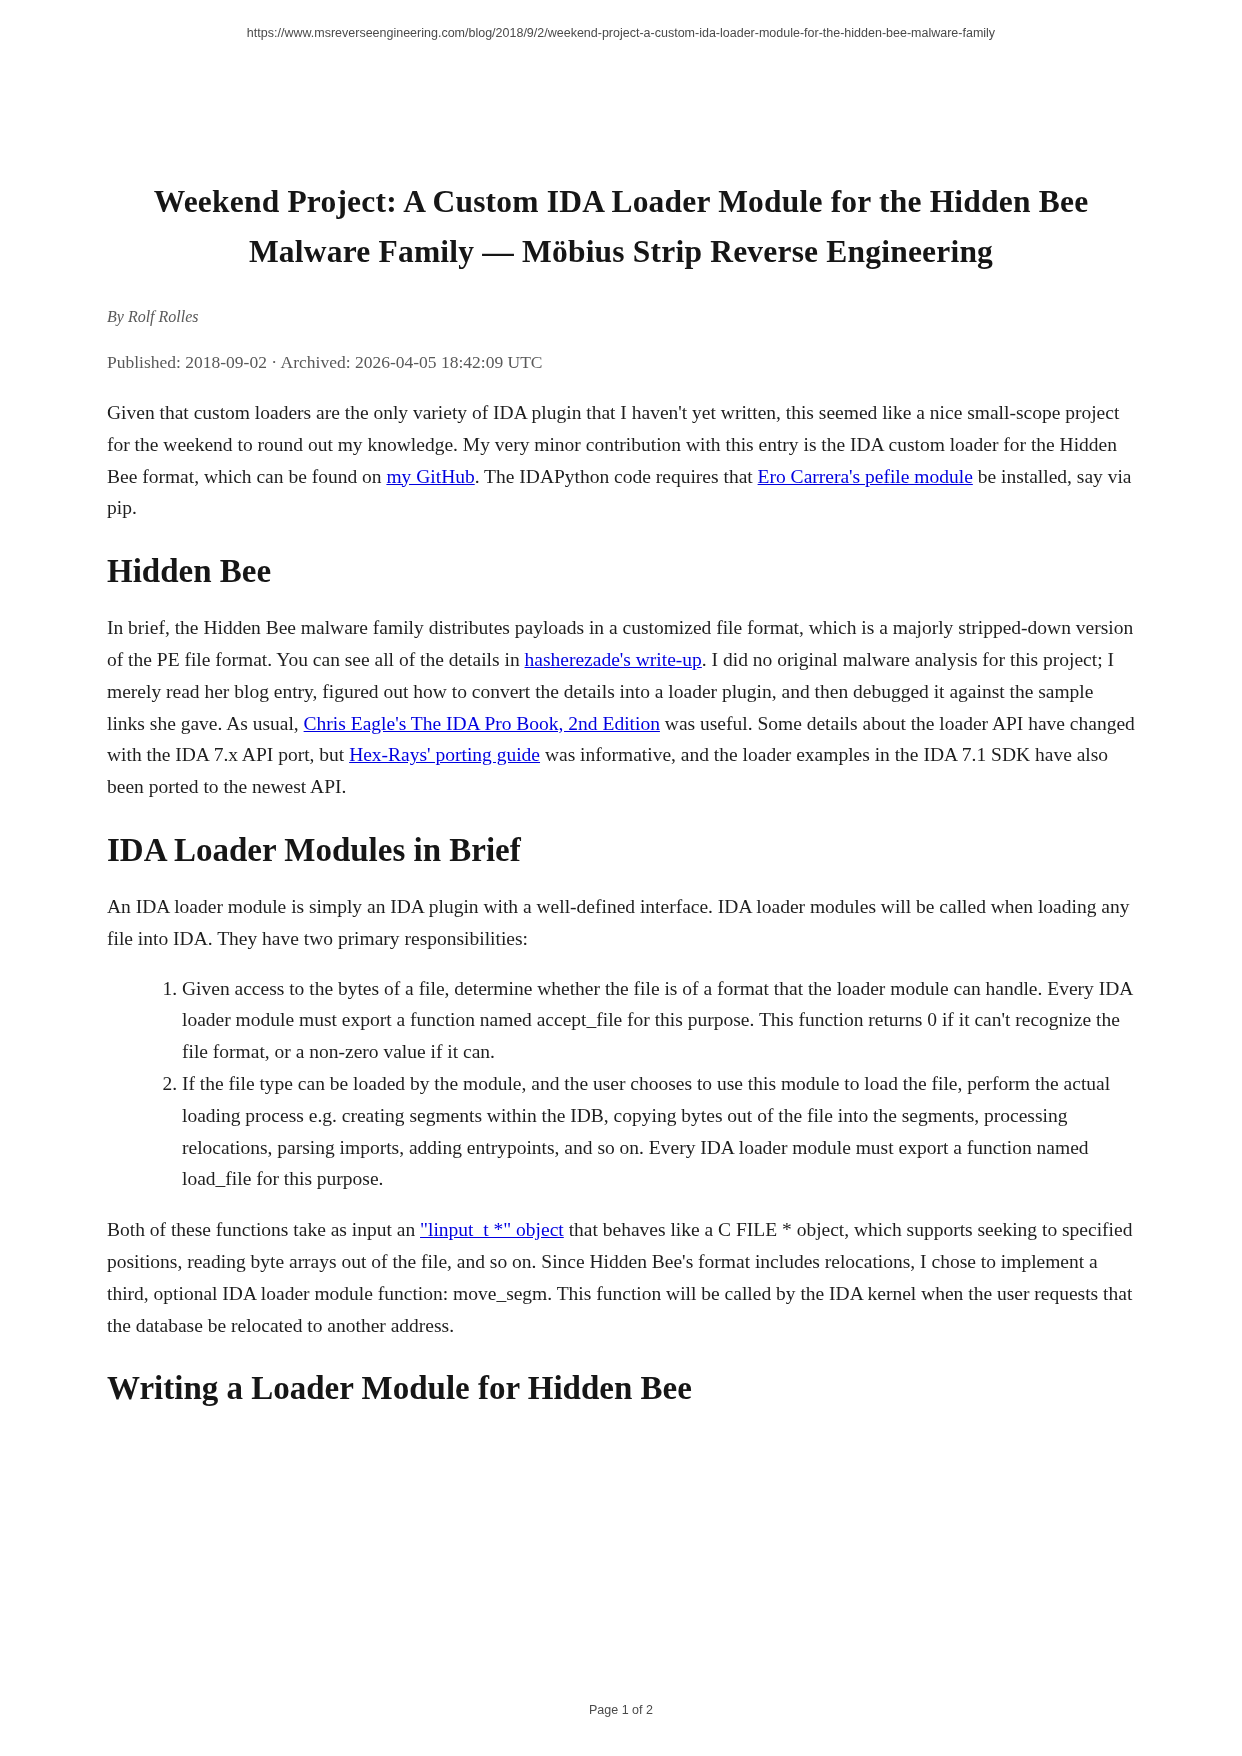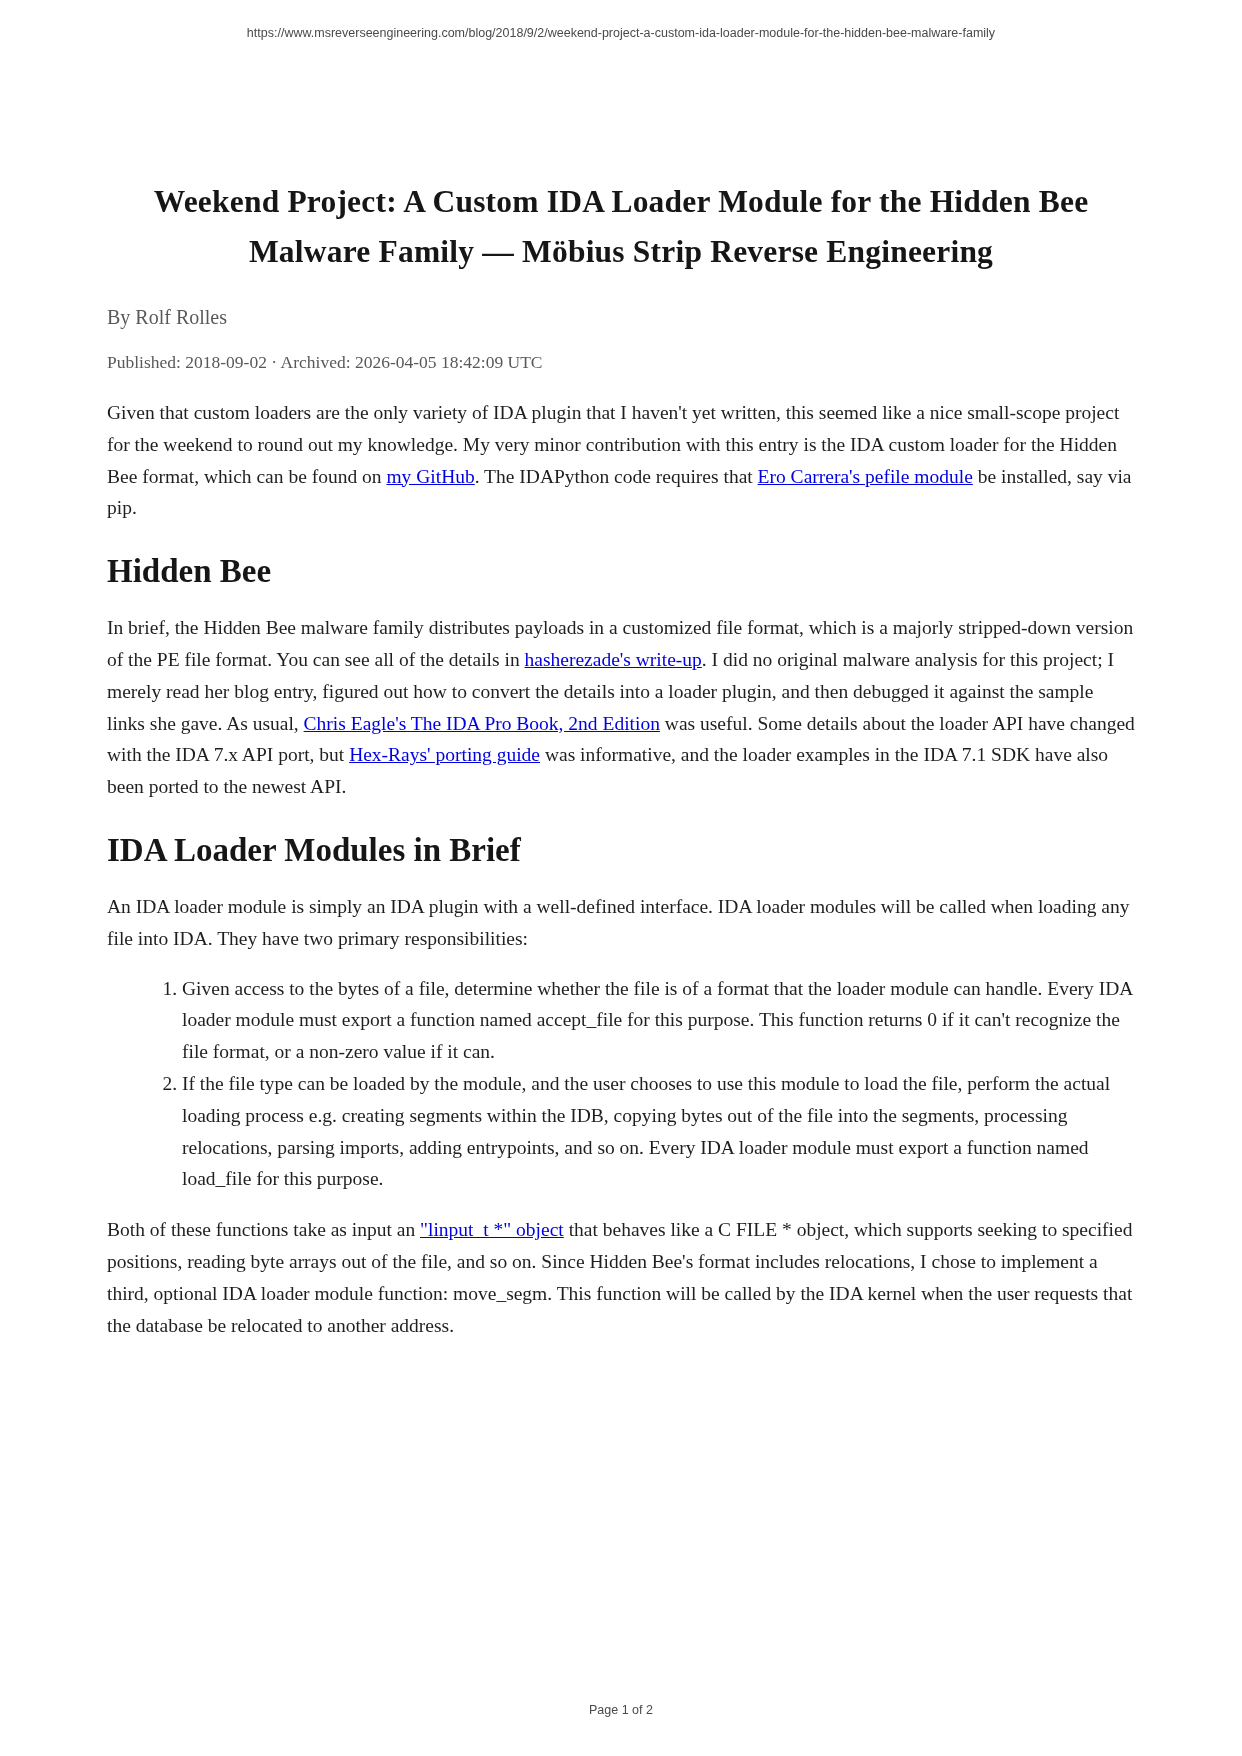--- a/index.html
+++ b/index.html
@@ -18,21 +18,21 @@
     font-family:"Liberation Sans", sans-serif;
     font-size:12.5px; color:#4a4a4a;
     white-space:nowrap;
   }
   .content { padding:177px 107px 0 107px; }
   h1.title {
     margin:0;
     font-size:31.5px; line-height:50px; font-weight:700;
     color:#161616; letter-spacing:0.2px;text-align:center;
   }
-  .byline  { margin:28px 0 0; font-size:20px;   line-height:24px; color:#595959; }
+  .byline  { margin:28px 0 0; font-size:16px;   line-height:24px; color:#595959;font-style:italic; }
   .publine { margin:22px 0 8px; font-size:17.5px; line-height:22px; color:#595959; }
   p.body   { margin:24px 0 0; font-size:19.5px; line-height:31.8px; }
   h2.section {
     margin:30px 0 0;
     font-size:33px; line-height:34px; font-weight:700;
     color:#161616;
   }
   ol.duties {
     margin:18px 0 0; padding-left:75px;
     font-size:19.5px; line-height:31.8px;
@@ -72,18 +72,19 @@
 
     <p class="body">An IDA loader module is simply an IDA plugin with a well-defined interface. IDA loader modules will be called when loading any file into IDA. They have two primary responsibilities:</p>
 
     <ol class="duties">
       <li>Given access to the bytes of a file, determine whether the file is of a format that the loader module can handle. Every IDA loader module must export a function named accept_file for this purpose. This function returns 0 if it can't recognize the file format, or a non-zero value if it can.</li>
       <li>If the file type can be loaded by the module, and the user chooses to use this module to load the file, perform the actual loading process e.g. creating segments within the IDB, copying bytes out of the file into the segments, processing relocations, parsing imports, adding entrypoints, and so on. Every IDA loader module must export a function named load_file for this purpose.</li>
     </ol>
 
     <p class="body closing">Both of these functions take as input an <a class="link" href="#" style="color: rgb(0, 0, 224);">"linput_t *" object</a> that behaves like a C FILE * object, which supports seeking to specified positions, reading byte arrays out of the file, and so on. Since Hidden Bee's format includes relocations, I chose to implement a third, optional IDA loader module function: move_segm. This function will be called by the IDA kernel when the user requests that the database be relocated to another address.</p>
 
+    <h2 class="section">Writing a Loader Module for Hidden Bee</h2>
 
   </div>
 
   <div class="print-footer">Page 1 of 2</div>
 
 </div>
 
 </body></html>

